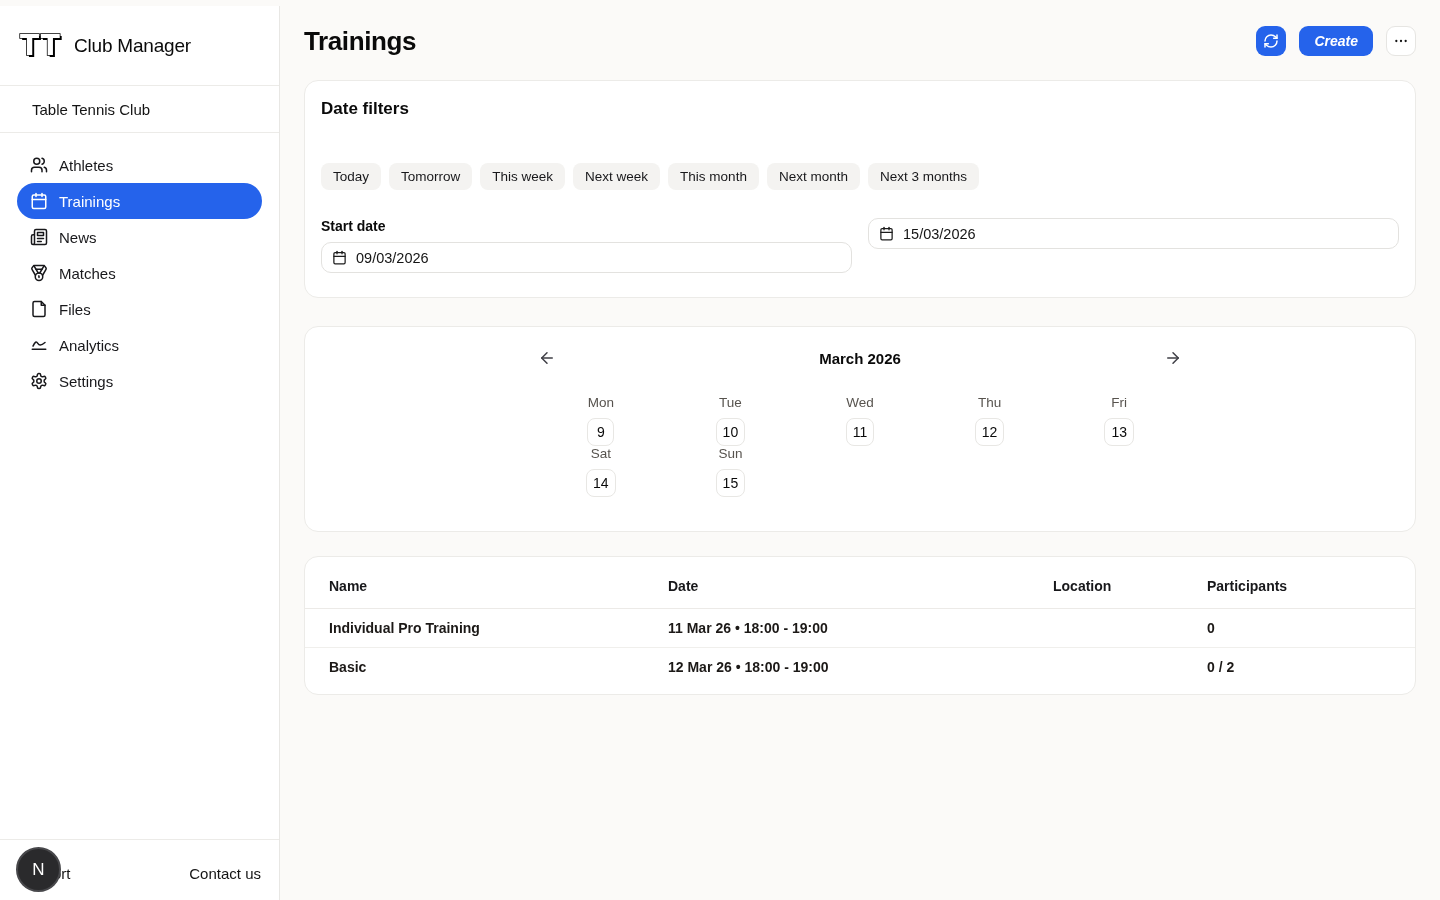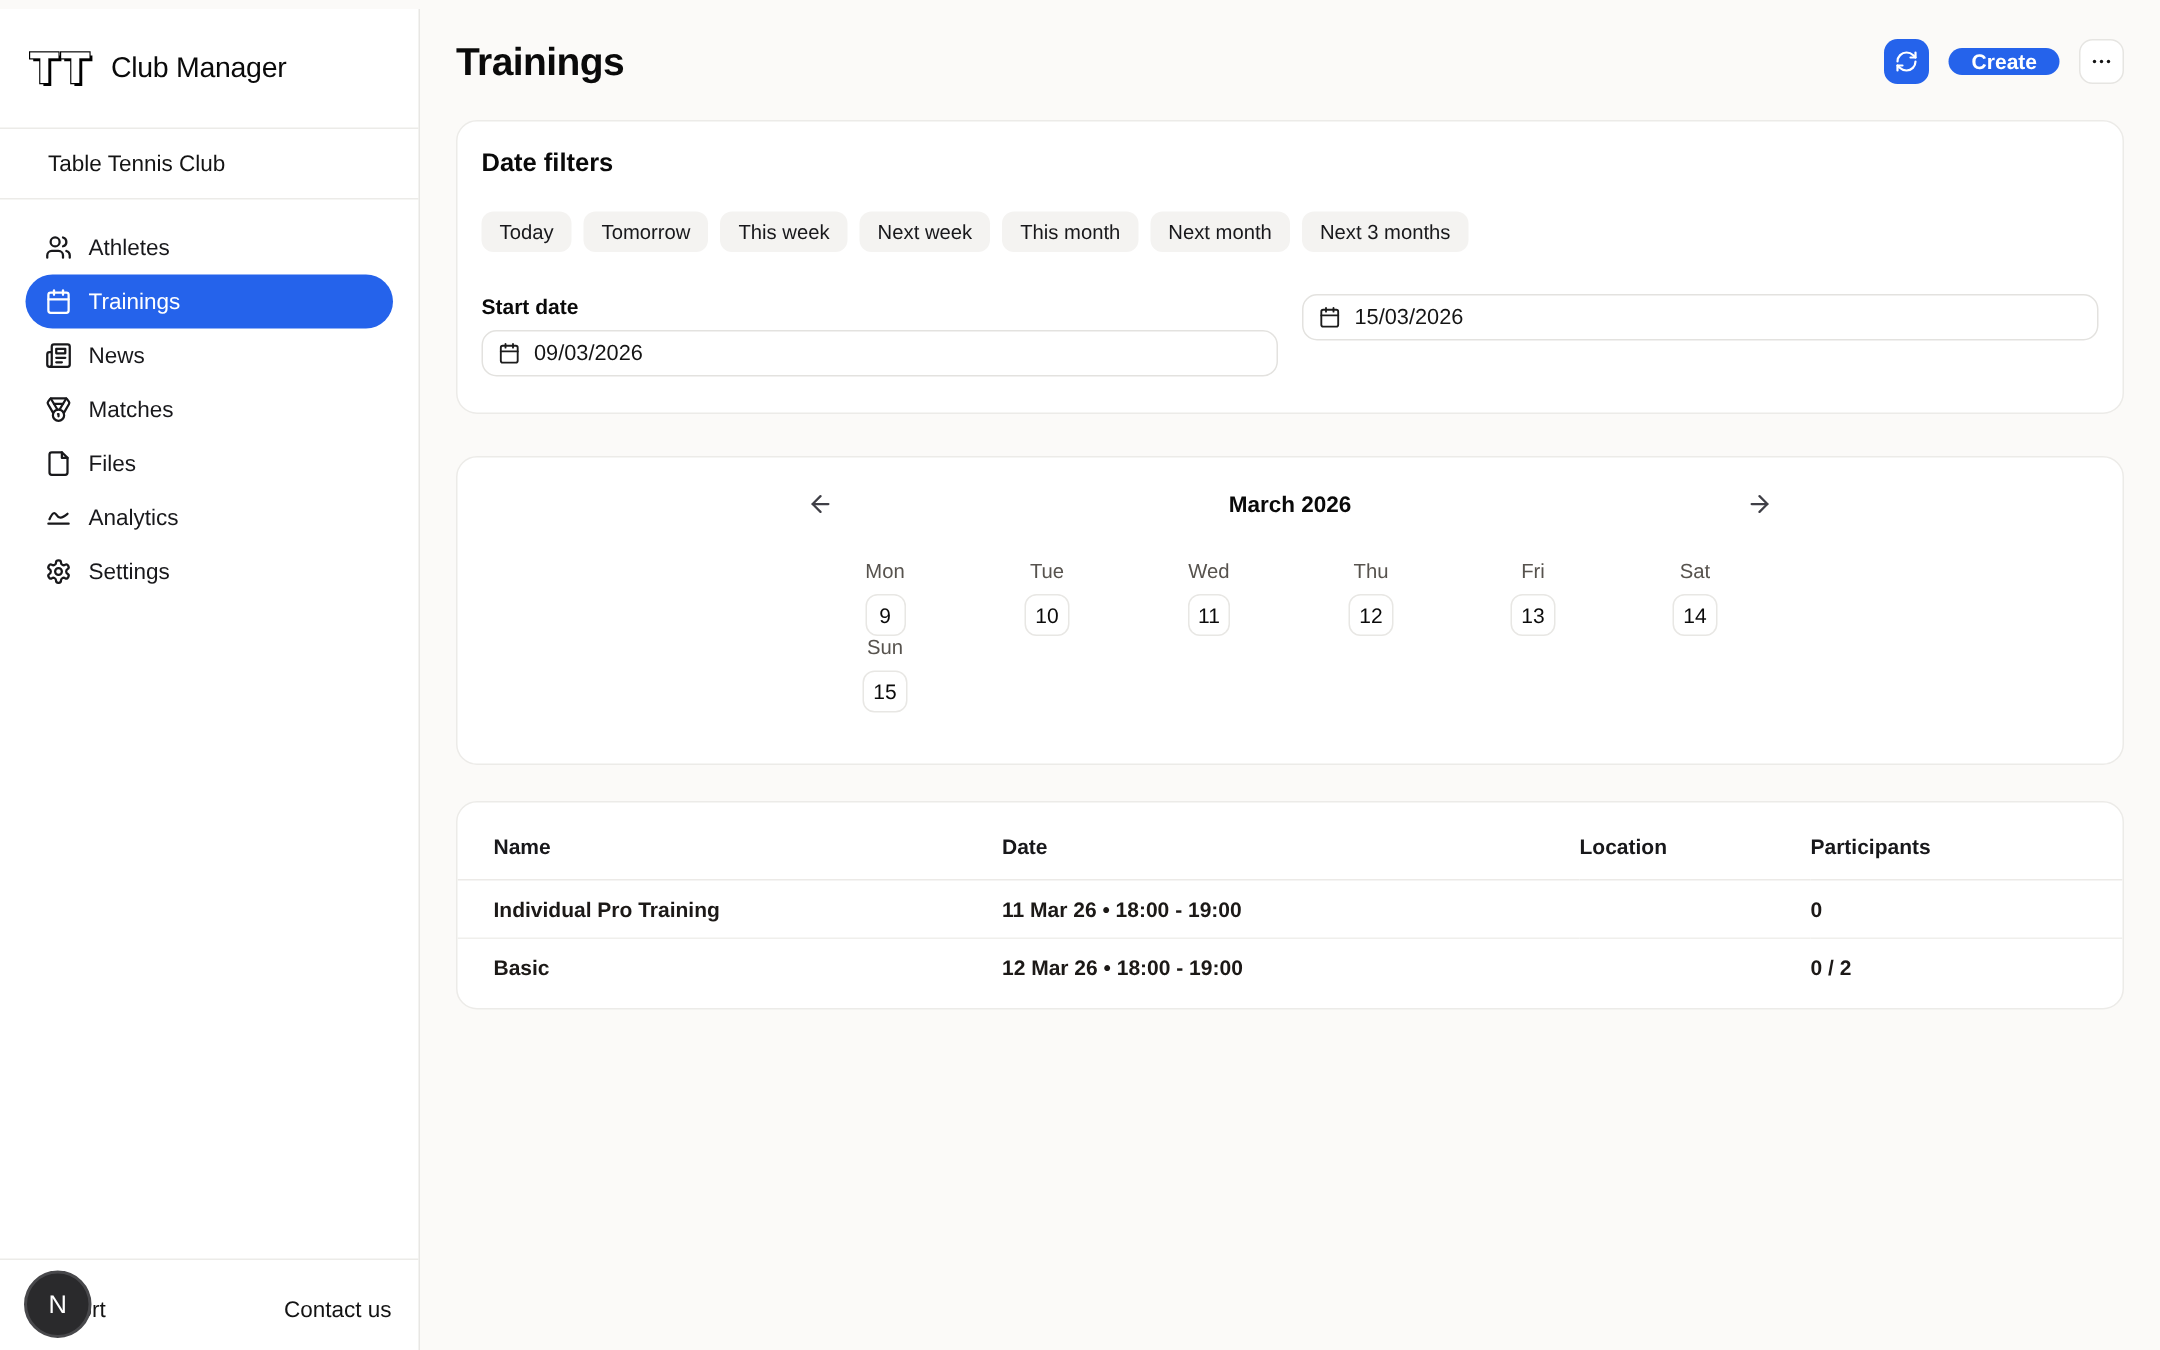--- a/index.html
+++ b/index.html
@@ -59,59 +59,59 @@
     margin-top: 24px; height: 34px;
     display: flex; align-items: center; justify-content: space-between;
   }
   .page-title { font-size: 26px; font-weight: 800; letter-spacing: -0.4px; color: #0a0a0a; }
   .header-actions { display: flex; align-items: center; gap: 13px; }
   .icon-btn-blue {
     width: 30px; height: 30px; border-radius: 9px; background: #2563eb; border: none;
     display: flex; align-items: center; justify-content: center; color: #fff; cursor: pointer;
   }
   .btn-create {
-    height: 18px; padding: 0 15px; border-radius: 9px; background: #2563eb; border: none;
-    color: #fff; font-size: 14px; font-weight: 600; font-family: inherit; cursor: pointer;
+    height: 30px; padding: 0 15px; border-radius: 9px; background: #2563eb; border: none;
+    color: #fff; font-size: 14px; font-weight: 600; font-family: inherit; cursor: pointer; font-style: italic;
   }
   .btn-more {
     width: 30px; height: 30px; border-radius: 9px; background: #fff;
     border: 1px solid #e6e5e2; display: flex; align-items: center; justify-content: center;
     color: #141414; cursor: pointer;
   }
 
   .card {
     background: #ffffff; border: 1px solid #ecebe8; border-radius: 14px;
   }
   .filters-card { margin-top: 22px; padding: 18px 16px 24px; border-radius: 14px; }
   .filters-title { font-size: 17px; font-weight: 700; color: #0a0a0a; }
   .chips { margin-top: 22px; display: flex; gap: 8px; }
   .chip {
     height: 27px; display: inline-flex; align-items: center; padding: 0 12px;
     background: #f4f3f1; border-radius: 8px; font-size: 13.5px; font-weight: 500;
-    color: #18181b; cursor: pointer; white-space: nowrap;
+    color: #18181b; cursor: pointer; white-space: nowrap; margin-top: 22px;
   }
   .date-grid { margin-top: 28px; display: grid; grid-template-columns: 1fr 1fr; gap: 16px; }
   .field-label { font-size: 14px; font-weight: 600; color: #0a0a0a; margin-bottom: 8px; }
   .date-input {
     height: 31px; border: 1px solid #e3e2df; border-radius: 10px; background: #fff;
     display: flex; align-items: center; gap: 9px; padding: 0 10px;
     font-size: 14.5px; color: #141414; cursor: pointer;
   }
   .date-input .cal-ic { width: 15px; height: 15px; color: #1c1c1c; }
 
   
   .calendar-card { margin-top: 28px; padding: 20px 0 34px; }
   .cal-inner { width: 648px; margin: 0 auto; }
   .cal-head { display: flex; align-items: center; justify-content: space-between; height: 22px; }
   .cal-arrow {
     width: 22px; height: 22px; background: none; border: none; color: #3f3f46;
     display: flex; align-items: center; justify-content: center; cursor: pointer;
   }
   .cal-month { font-size: 15px; font-weight: 600; color: #0a0a0a; }
-  .cal-days { margin-top: 26px; display: grid; grid-template-columns: repeat(6, 1fr); }
+  .cal-days { margin-top: 26px; display: grid; grid-template-columns: repeat(5, 1fr); }
   .cal-day { text-align: center; cursor: pointer; }
   .cal-day-name { font-size: 13.5px; color: #57534e; line-height: 16px; }
   .cal-day-num {
     margin-top: 7px; display: inline-flex; align-items: center; justify-content: center;
     min-width: 27px; height: 28px; padding: 0 6px;
     border: 1px solid #e8e7e4; border-radius: 8px; background: #fff;
     font-size: 14px; font-weight: 500; color: #0a0a0a;
   }
 
   

